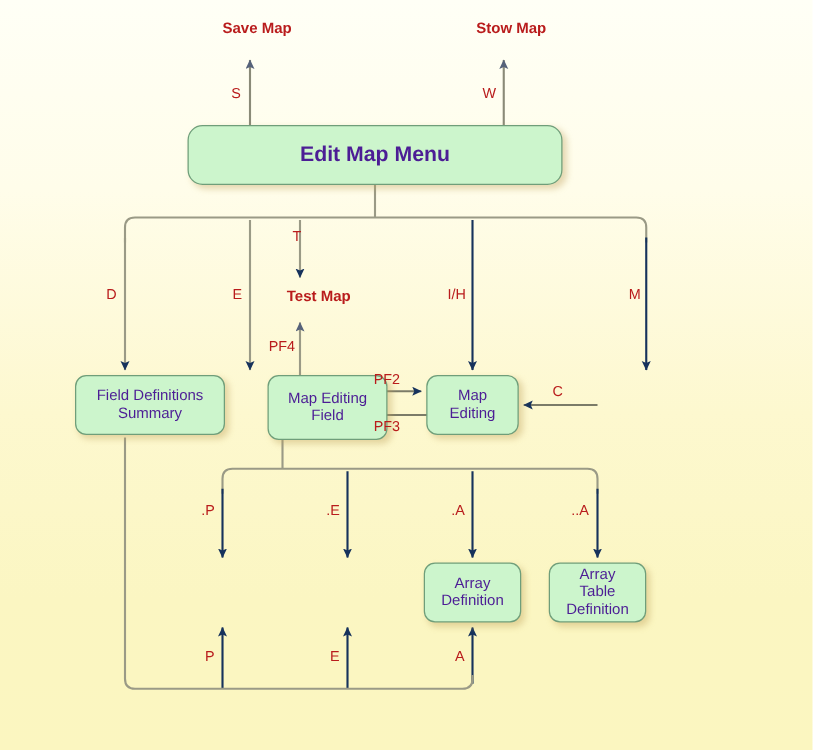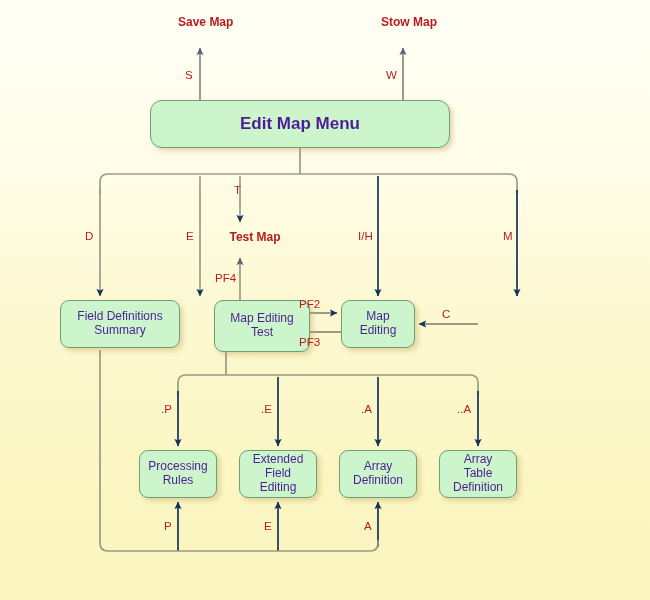--- a/index.html
+++ b/index.html
@@ -137,46 +137,33 @@
   <div class="node" style="left:60px; top:300px; width:120px; height:48px;">
     <span>
       <span>Field Definitions</span>
       <span>Summary</span>
     </span>
   </div>
 
   <div class="node" style="left:178px; top:300px; width:96px; height:52px;margin-left:36px;">
     <span>
       <span>Map Editing</span>
-      <span>Test</span>
+      <span>Field</span>
     </span>
   </div>
 
   <div class="node" style="left:341px; top:300px; width:74px; height:48px;">
     <span>
       <span>Map</span>
       <span>Editing</span>
     </span>
   </div>
 
 
-  <div class="node" style="left:139px; top:450px; width:78px; height:48px;">
-    <span>
-      <span>Processing</span>
-      <span>Rules</span>
-    </span>
-  </div>
 
-  <div class="node" style="left:239px; top:450px; width:78px; height:48px;">
-    <span>
-      <span>Extended</span>
-      <span>Field</span>
-      <span>Editing</span>
-    </span>
-  </div>
 
   <div class="node" style="left:339px; top:450px; width:78px; height:48px;">
     <span>
       <span>Array</span>
       <span>Definition</span>
     </span>
   </div>
 
   <div class="node" style="left:439px; top:450px; width:78px; height:48px;">
     <span>

